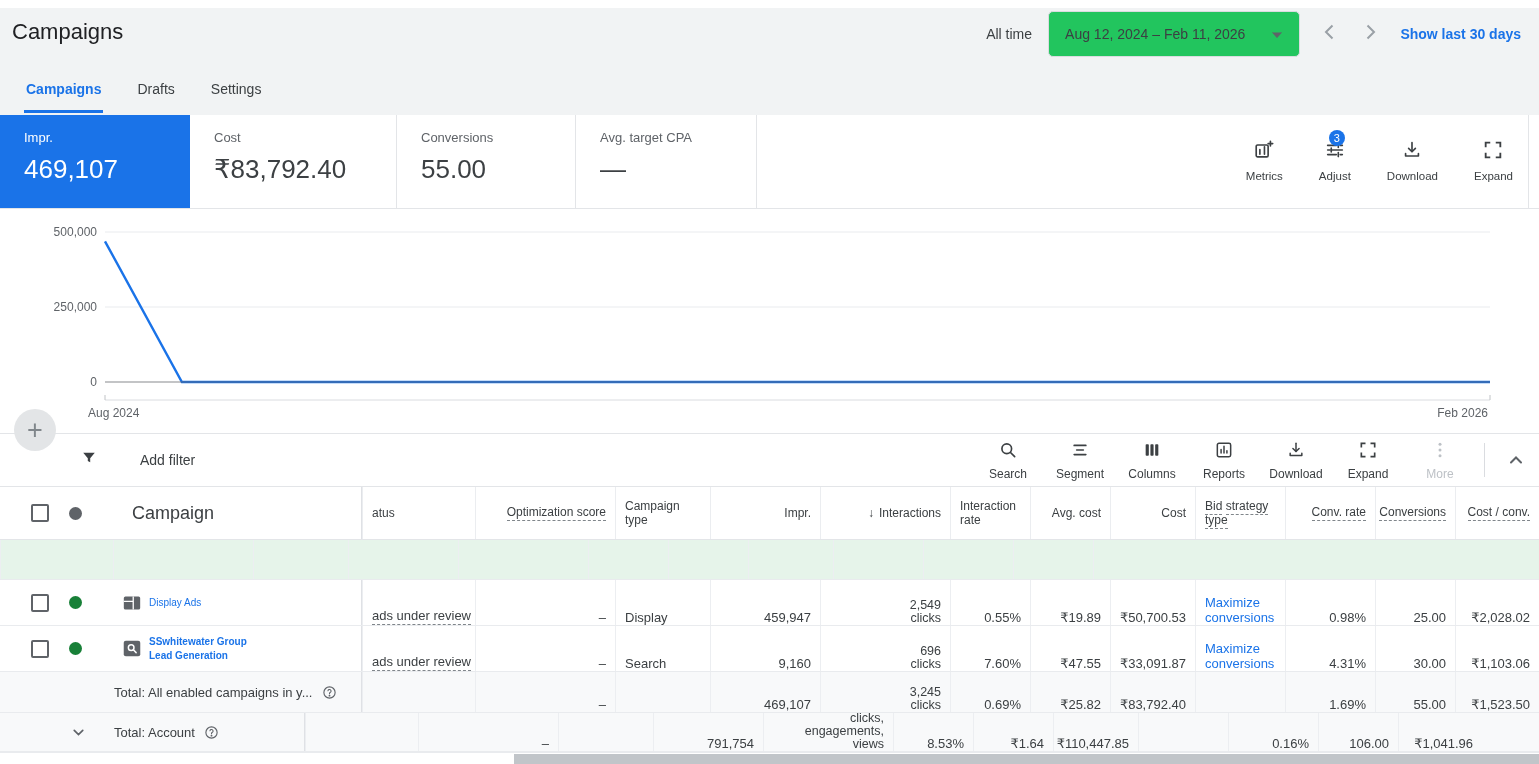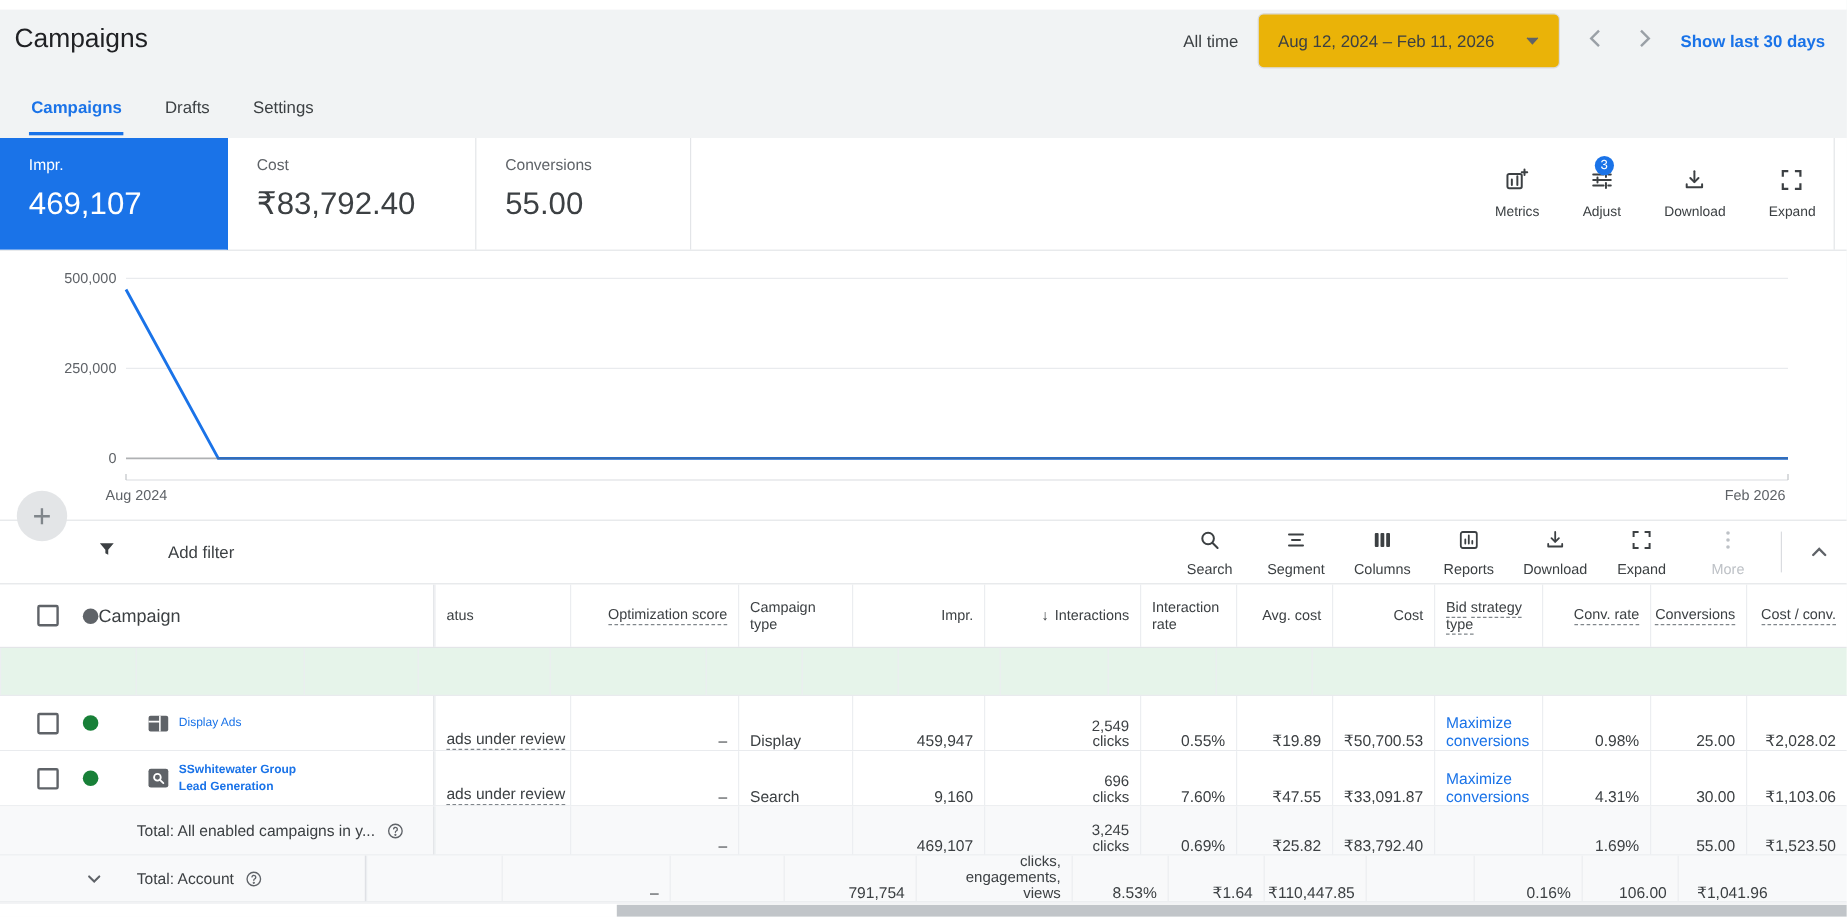--- a/index.html
+++ b/index.html
@@ -7,21 +7,21 @@
     width:1539px;height:764px;position:relative;overflow:hidden;
     background:#f1f3f4;
     font-family:"Liberation Sans","DejaVu Sans",sans-serif;
     color:#3c4043;
   }
   .top-strip{position:absolute;top:0;left:0;right:0;height:8px;background:#fff;}
   
   .page-title{position:absolute;top:19px;left:12px;font-size:22px;color:#202124;}
   .hdr-right{position:absolute;top:11px;right:18px;display:flex;align-items:center;gap:16px;height:46px;}
   .alltime{font-size:14px;color:#3c4043;}
-  .datebox{display:flex;align-items:center;gap:26px;background:#eab308;border:1px solid #dadce0;border-radius:5px;height:44px;padding:0 16px;cursor:pointer;}
+  .datebox{display:flex;align-items:center;gap:26px;background:#22c55e;border:1px solid #dadce0;border-radius:5px;height:44px;padding:0 16px;cursor:pointer;}
   .datebox .dtext{font-size:14px;color:#3c4043;}
   .navchev{color:#80868b;font-size:18px;width:26px;text-align:center;cursor:pointer;}
   .showlast{color:#1a73e8;font-size:14px;font-weight:700;cursor:pointer;}
   
   .tabs{position:absolute;top:79px;left:24px;display:flex;gap:32px;}
   .tab{font-size:14px;color:#3c4043;padding:2px 2px 13px 2px;cursor:pointer;}
   .tab.active{color:#1a73e8;font-weight:700;border-bottom:3px solid #1a73e8;border-radius:2px 2px 0 0;}
   
   .panel{position:absolute;top:115px;left:0;right:0;bottom:0;background:#fff;}
   
@@ -118,20 +118,24 @@
                <div class="card-value">469,107</div>
     </div>
     <div class="card" style="width: 207px;">
       <div class="card-label">Cost</div>
                <div class="card-value">₹83,792.40</div>
     </div>
     <div class="card" style="width: 179px;">
       <div class="card-label">Conversions</div>
                <div class="card-value">55.00</div>
     </div>
+    <div class="card" style="width: 181px;">
+      <div class="card-label">Avg. target CPA</div>
+               <div class="card-value">—</div>
+    </div>
   </div>
 <div class="cards-right-divider"></div>
 <div class="chart-tools" id="chart-tools">
     <div class="ctool">
       <span><svg viewBox="0 0 24 24" fill="none" stroke="#3c4043" stroke-width="1.8">
           <rect x="3.5" y="6.5" width="13" height="13" rx="1.5"></rect>
           <path d="M7.5 16.5v-5M12.5 16.5v-8" stroke-linecap="round"></path>
           <path d="M19 2.5v5M16.5 5h5" stroke-linecap="round"></path>
         </svg></span>
                <span>Metrics</span>
@@ -244,21 +248,21 @@
         <path d="M6 15l6-6 6 6"></path>
       </svg>
   </span>
 </div>
 
 <div class="tablewrap">
   <div class="thead" id="thead">
       <div class="campcell" style="width: 362px;">
         <span class="cb" style="margin-left:31px"></span>
     <span class="dot" style="margin-left:20px;background:#5f6368"></span>
-    <span style="font-size:15px">Campaign</span>
+    <span style="margin-left:50px;font-size:18px">Campaign</span>
       </div>
       <div class="th" style="width: 113px;">
         <span class="" style="">atus</span>
       </div>
       <div class="th right" style="width: 140px;">
         <span class="dotted" style="">Optimization score</span>
       </div>
       <div class="th" style="width: 95px;">
         <span class="" style="white-space:normal;">Campaign type</span>
       </div>

